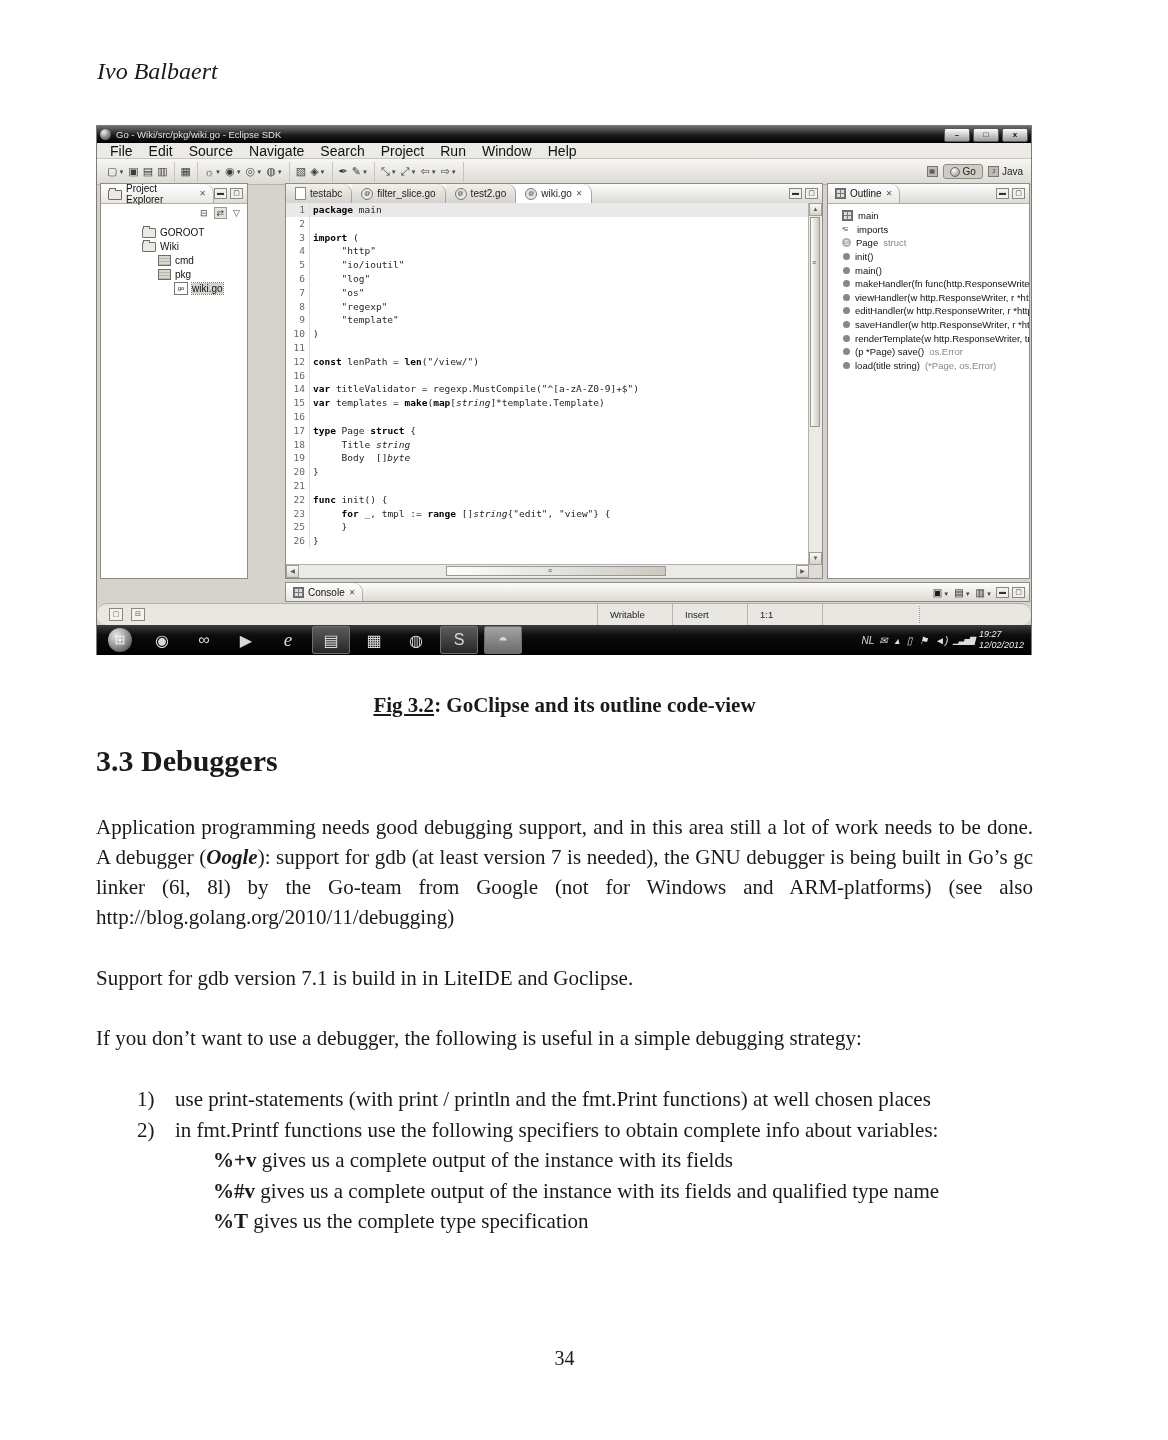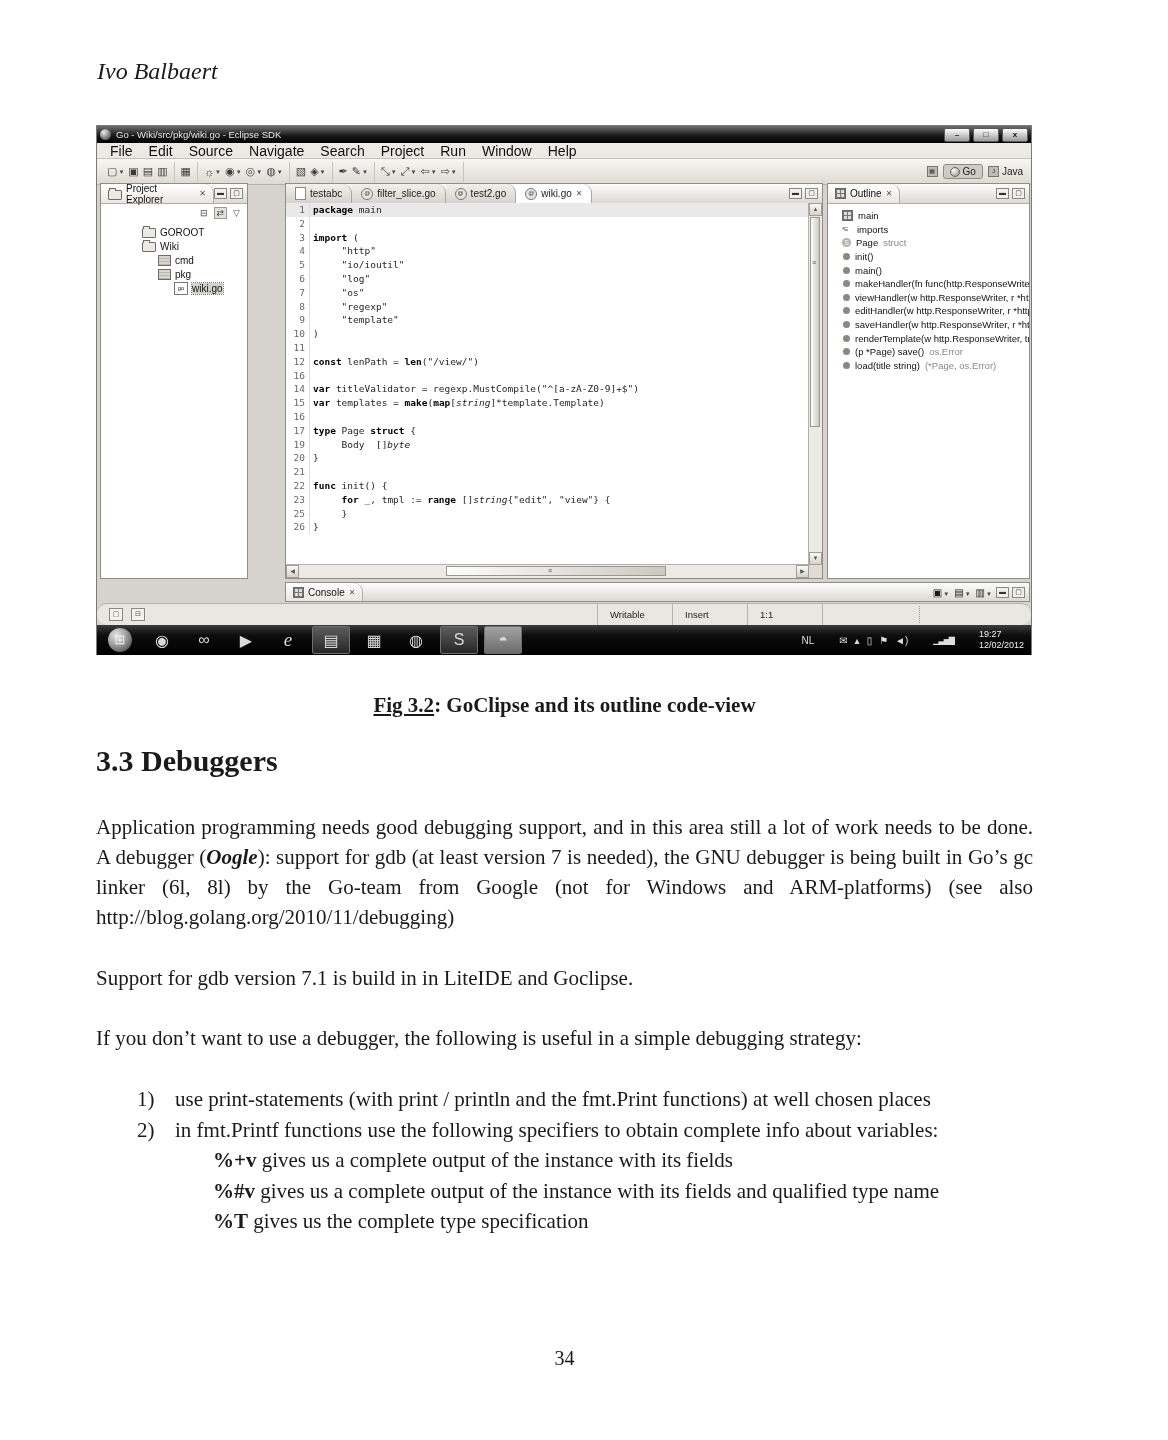--- a/index.html
+++ b/index.html
@@ -102,21 +102,21 @@
   .sb-dots{position:absolute;top:2px;bottom:2px;border-left:1px dotted #999;}
 
   .taskbar{position:absolute;left:0;right:0;top:499px;height:30px;
            background:linear-gradient(#3c3c3c,#0c0c0c 35%,#000);display:flex;align-items:center;padding-left:5px;box-sizing:border-box;}
   .tb-app{width:36px;height:26px;display:flex;align-items:center;justify-content:center;
           color:#d9d9d9;font-size:16px;flex:none;margin-right:6px;}
   .tb-app.boxed{border:1px solid #6f6f6f;border-radius:2px;background:linear-gradient(#5c5c5c,#262626);}
   .tb-app.light{background:linear-gradient(#a3a3a3,#6b6b6b);}
   .orb{width:24px;height:24px;border-radius:50%;background:radial-gradient(circle at 35% 30%,#e8e8e8,#8a8a8a 55%,#2d2d2d);
        color:#f2f2f2;font-size:13px;line-height:24px;text-align:center;}
-  .tray{margin-left:auto;display:flex;align-items:center;gap:25px;padding-right:7px;color:#ddd;font-size:10px;}
+  .tray{margin-left:auto;display:flex;align-items:center;gap:5px;padding-right:7px;color:#ddd;font-size:10px;font-style:italic;}
   .tray .sig{letter-spacing:-1px;font-size:8px;}
   .clock{text-align:left;font-size:9px;line-height:11px;color:#f0f0f0;}
 
   
   .caption{position:absolute;left:96px;top:693px;width:937px;text-align:center;font-size:21px;font-weight:bold;}
   .caption .fig{text-decoration:underline;}
   .heading{position:absolute;left:96px;top:744px;font-size:30px;font-weight:bold;}
   .para{position:absolute;left:96px;width:937px;text-align:justify;font-size:21px;line-height:30px;}
   .bi{font-weight:bold;font-style:italic;}
   .list{position:absolute;left:96px;top:1084px;width:937px;font-size:21px;line-height:30.5px;}
@@ -331,20 +331,24 @@
           </div>
           <div class="cl">
             <span class="ln">16</span>
             <span class="ct"></span>
           </div>
           <div class="cl">
             <span class="ln">17</span>
             <span class="ct"><b>type</b> Page <b>struct</b> {</span>
           </div>
           <div class="cl">
+            <span class="ln">18</span>
+            <span class="ct">     Title <i>string</i></span>
+          </div>
+          <div class="cl">
             <span class="ln">19</span>
             <span class="ct">     Body  []<i>byte</i></span>
           </div>
           <div class="cl">
             <span class="ln">20</span>
             <span class="ct">}</span>
           </div>
           <div class="cl">
             <span class="ln">21</span>
             <span class="ct"></span>

